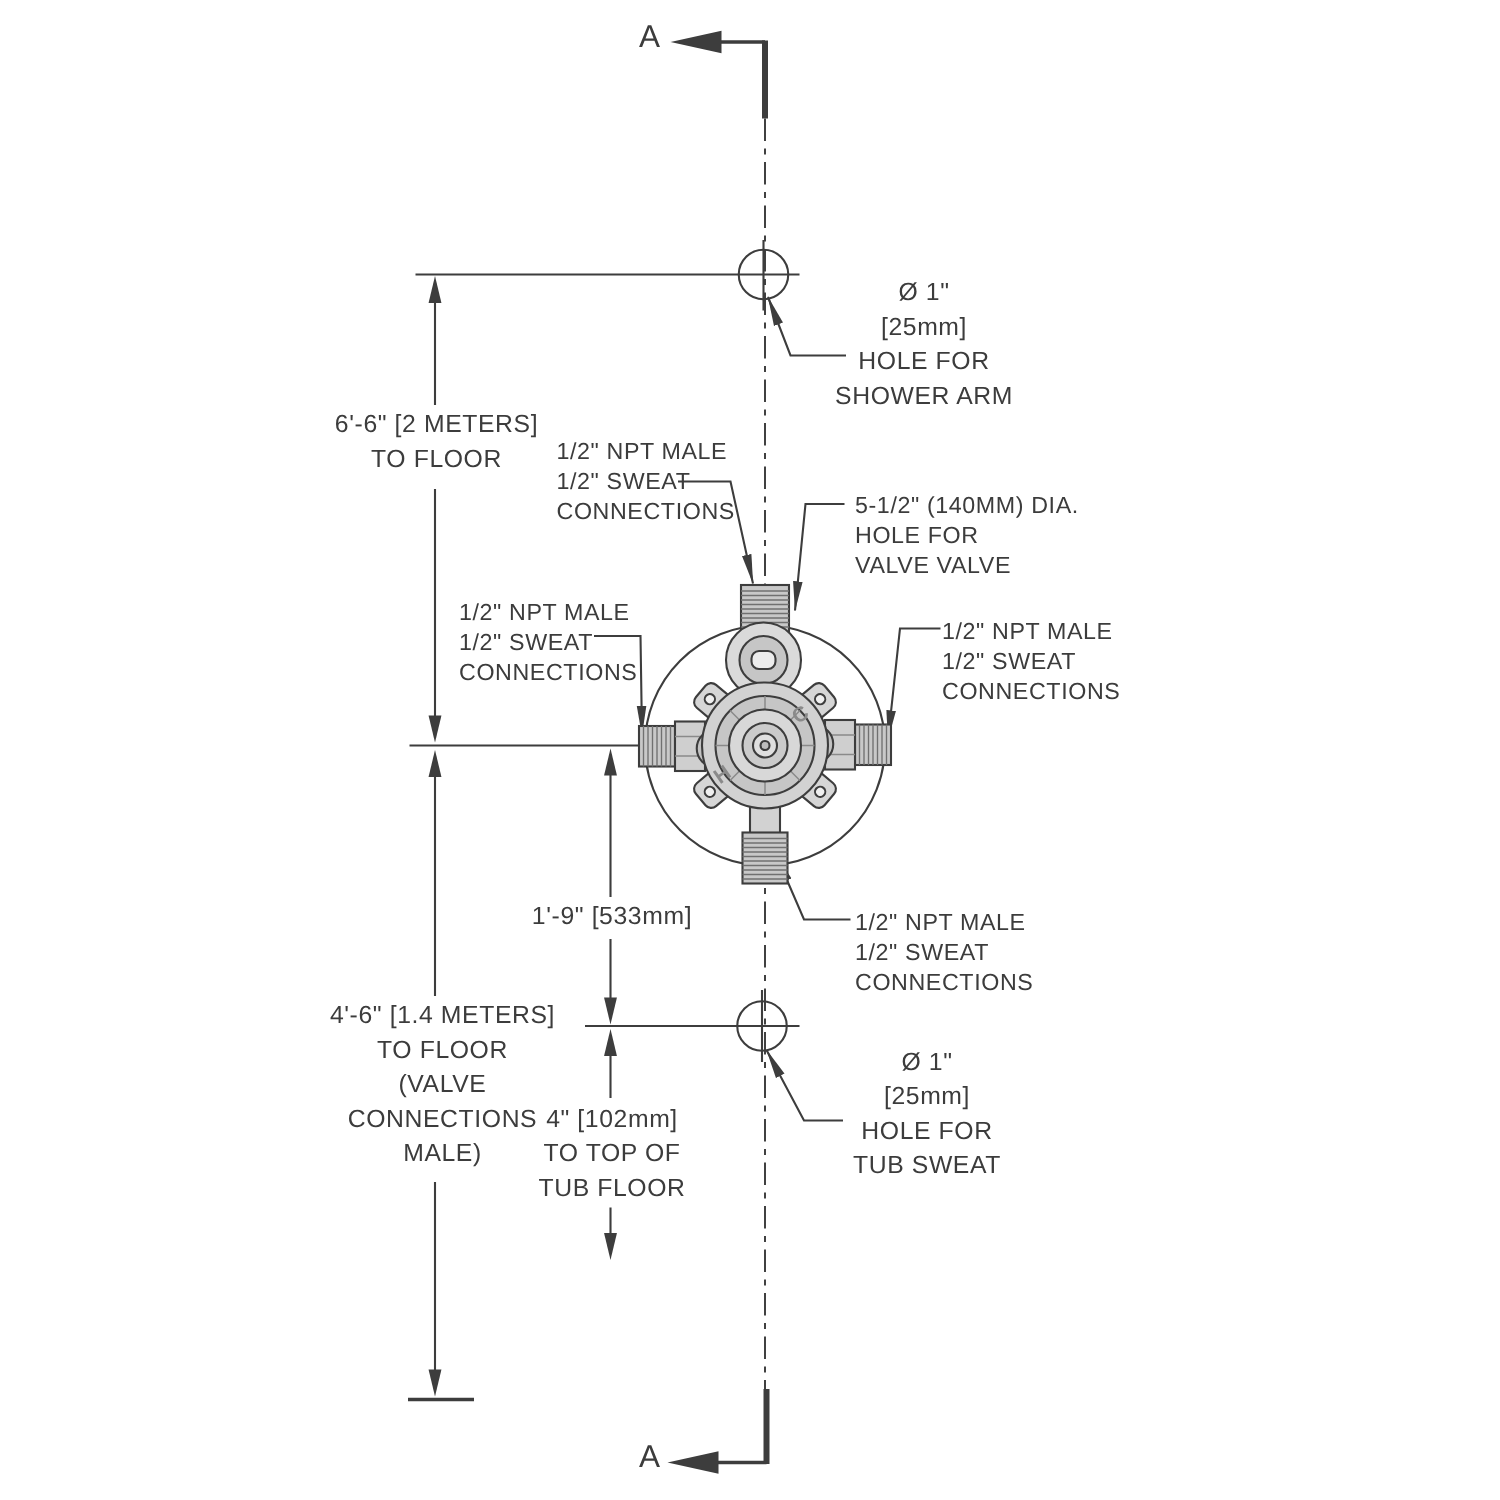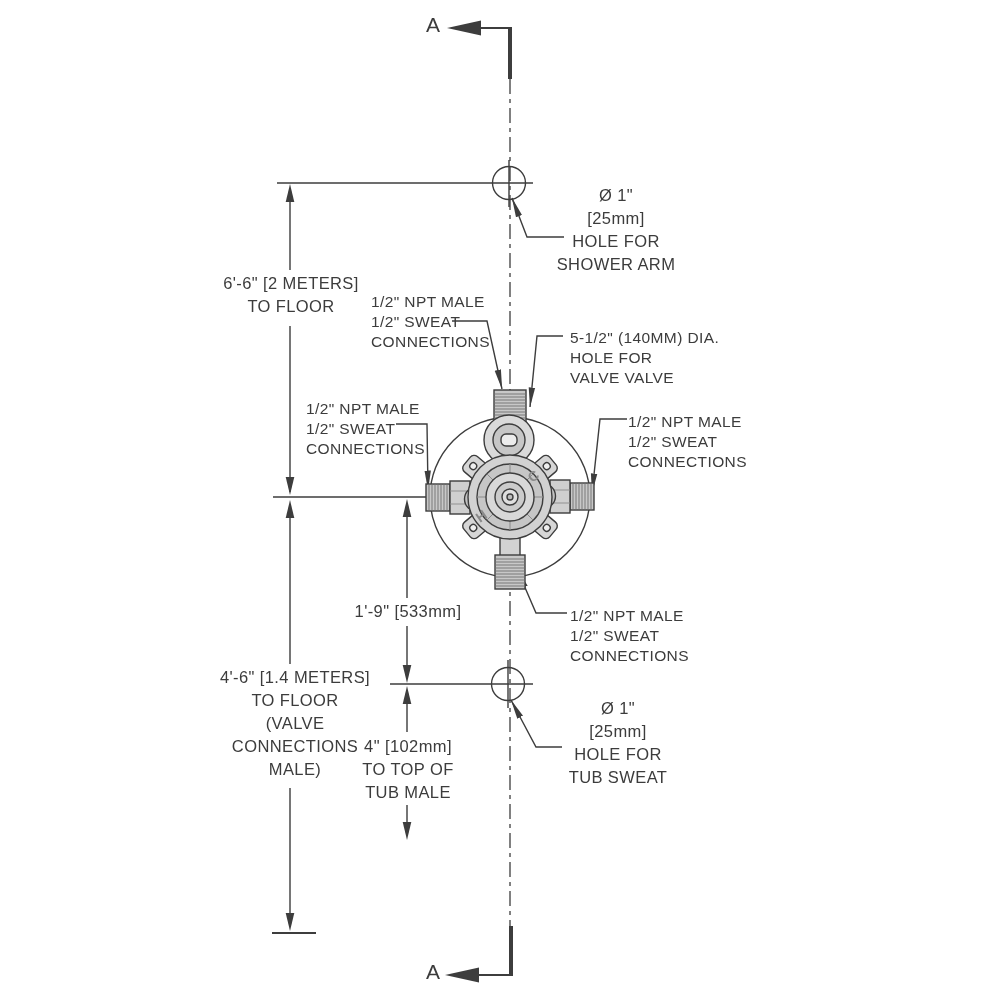--- a/index.html
+++ b/index.html
@@ -207,16 +207,16 @@
     <div>4'-6" [1.4 METERS]</div>
     <div>TO FLOOR</div>
     <div>(VALVE</div>
     <div>CONNECTIONS</div>
     <div>MALE)</div>
   </div>
 
   <div class="lbl big center" style="left:348px;top:735px;width:120px;">
     <div>4" [102mm]</div>
     <div>TO TOP OF</div>
-    <div>TUB MALE</div>
+    <div>TUB FLOOR</div>
   </div>
 
 </div>
 
 </body></html>

